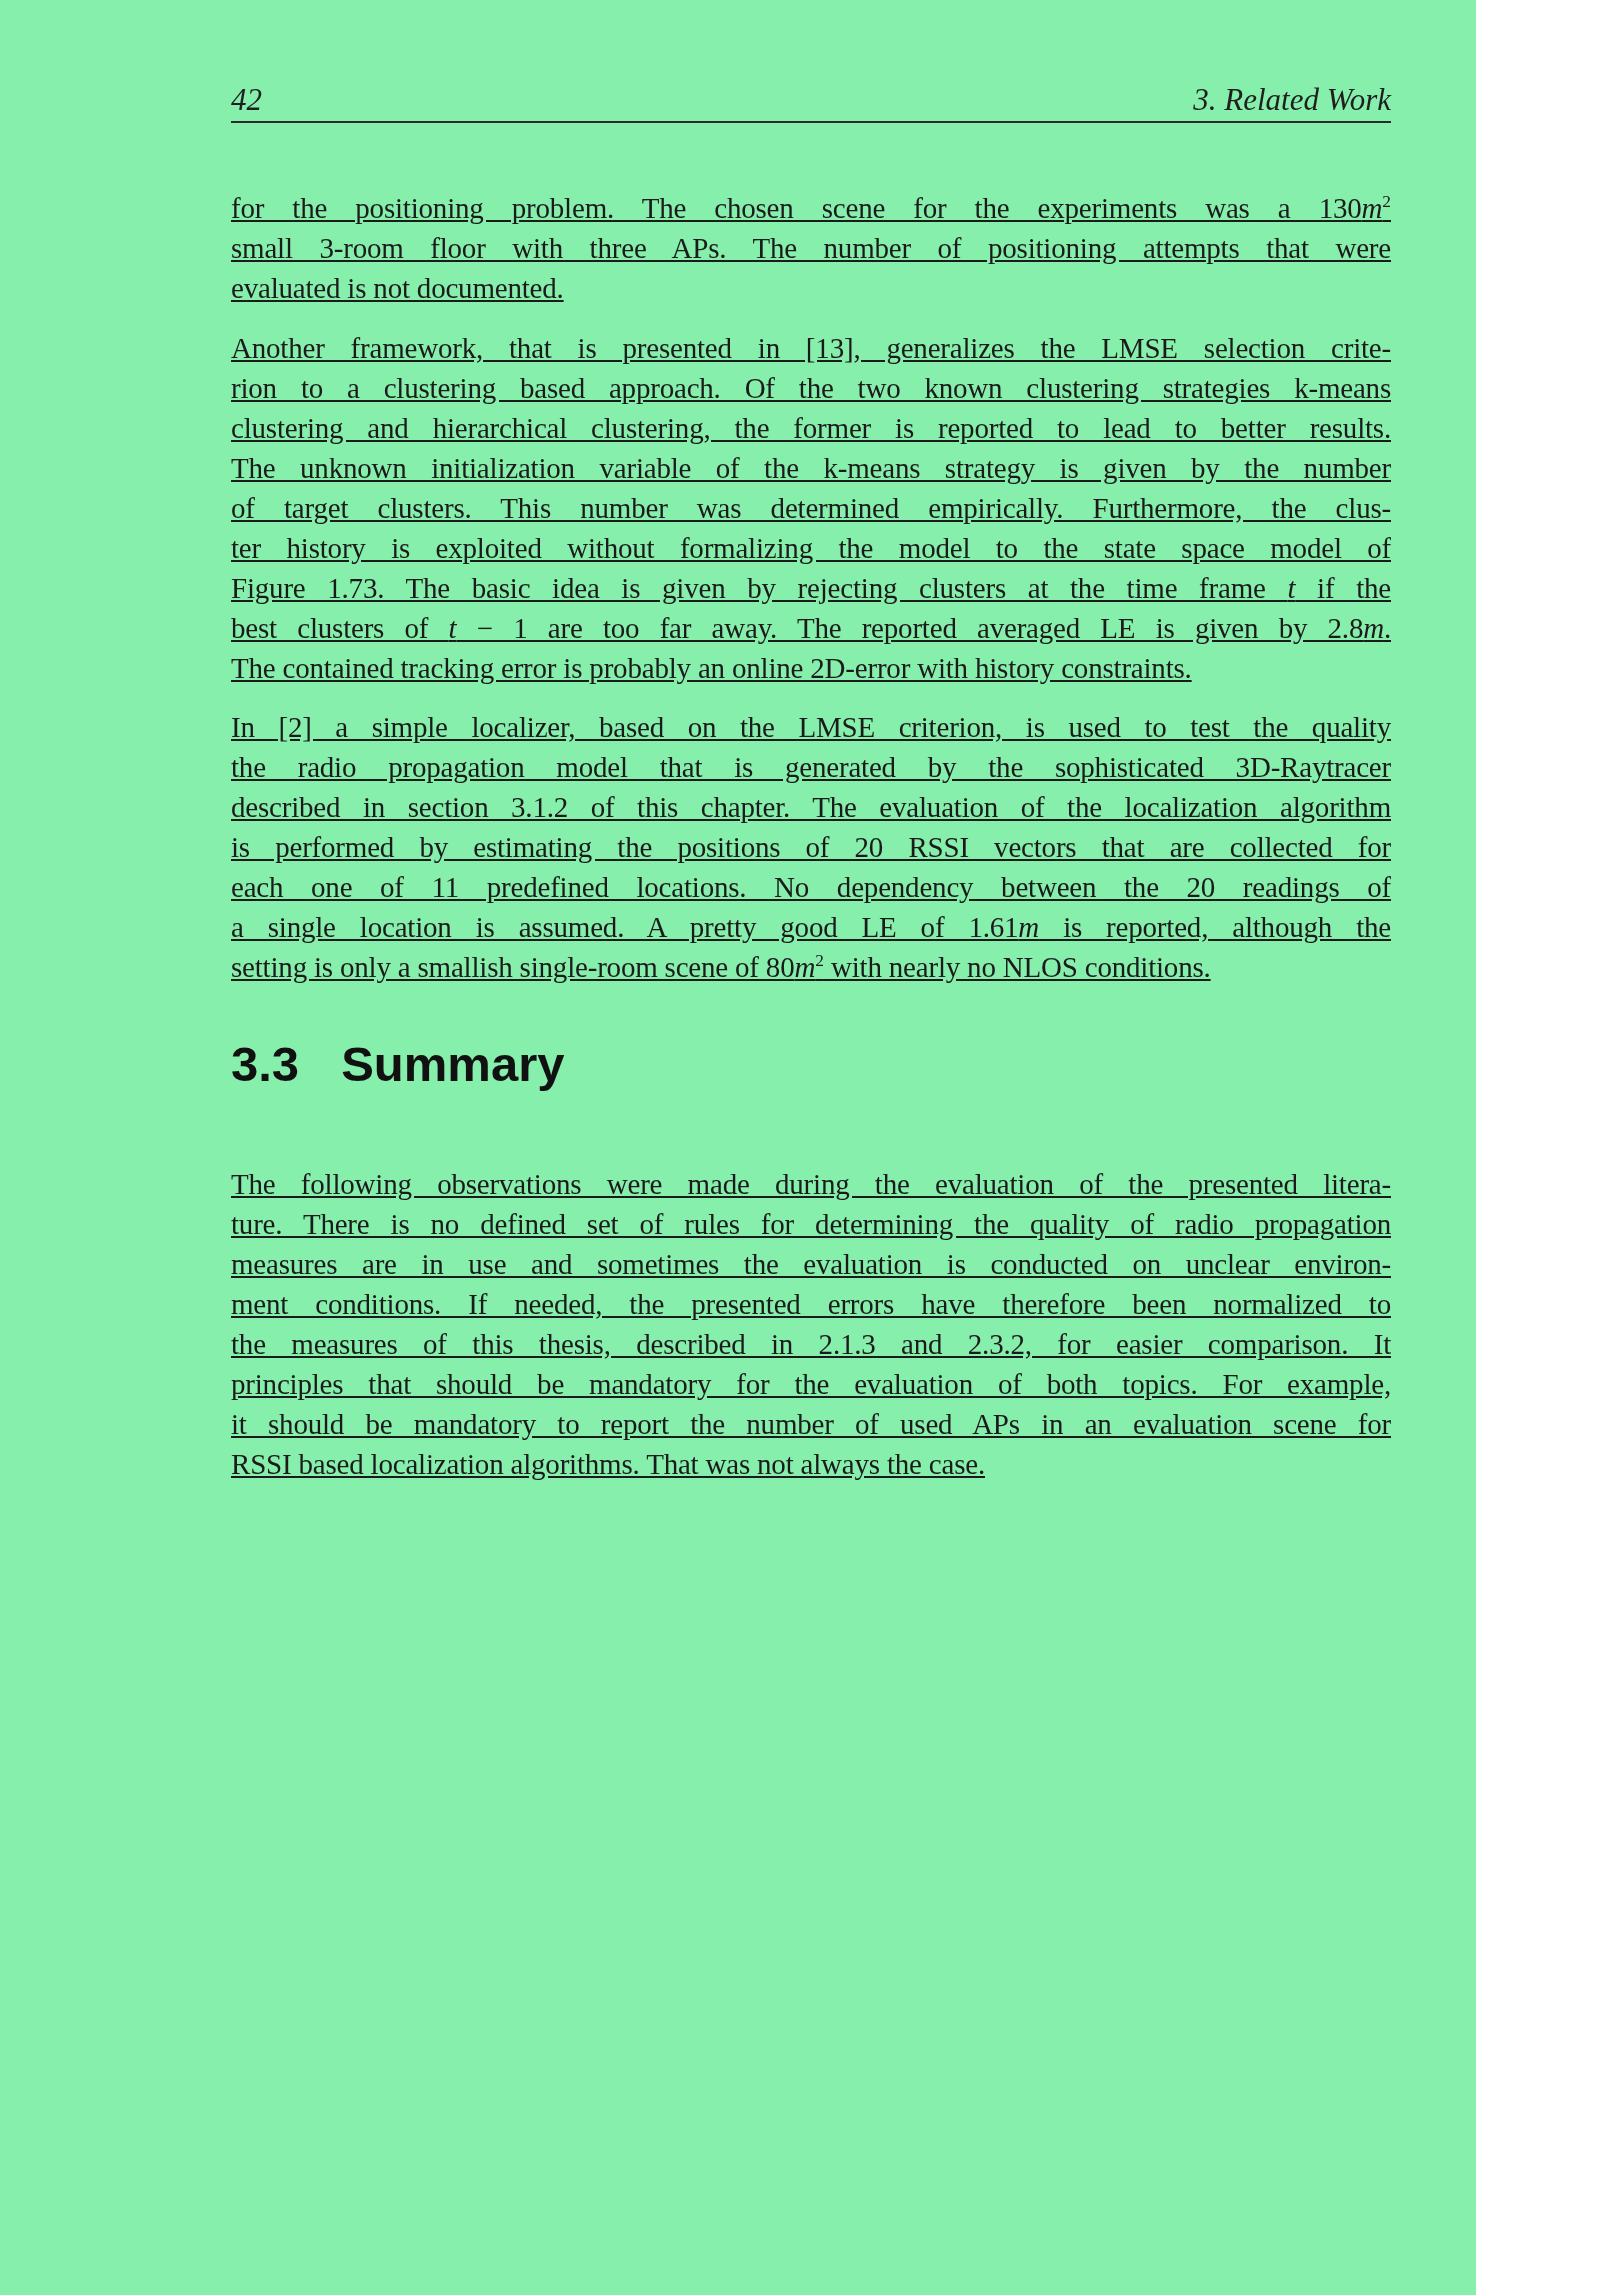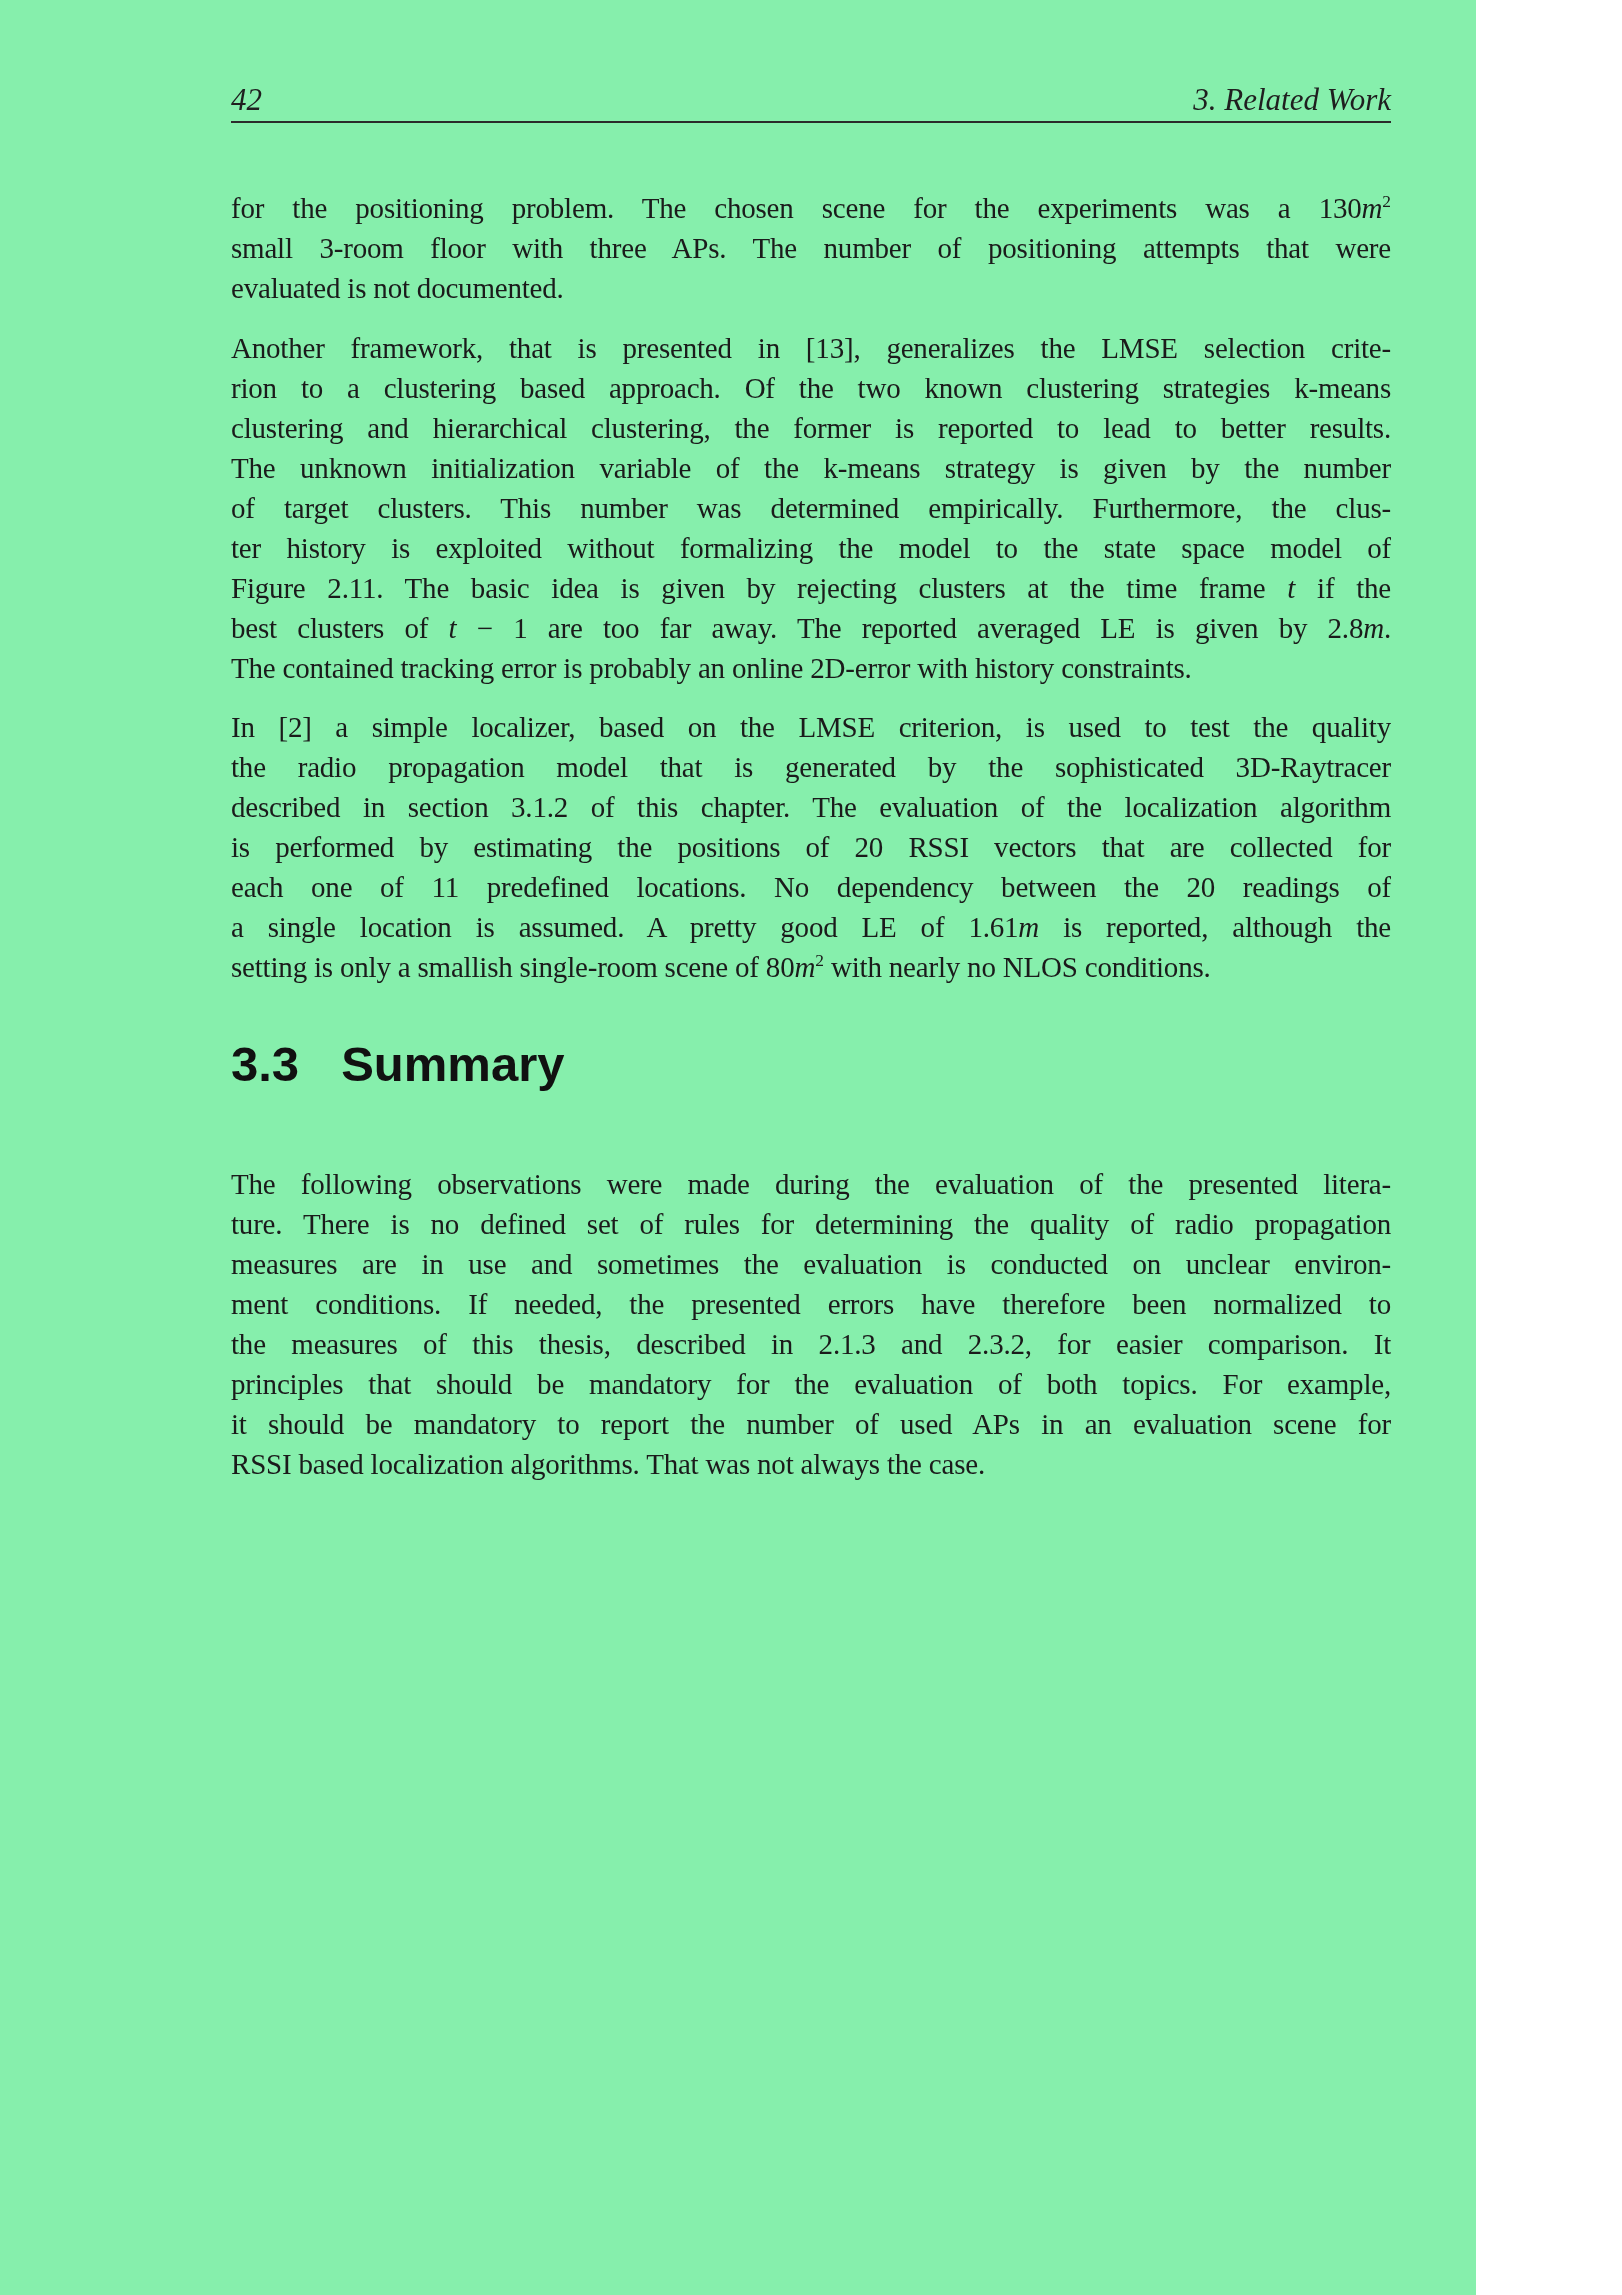--- a/index.html
+++ b/index.html
@@ -41,20 +41,21 @@
     line-height: 40px;
     letter-spacing: -0.2px;
     margin: 0 0 19.5px 0;
   }
   #paragraph-1 { margin-top: 65px; }
   .line {
     text-align: justify;
     text-align-last: justify;
     max-height: 40px;
     overflow: hidden;
+    text-decoration: underline;
   }
   .line.last { text-align-last: left; }
   .it { font-style: italic; }
   sup {
     font-size: 60%;
     line-height: 0;
     vertical-align: super;
     letter-spacing: 0;
   }
   .section-heading {
@@ -88,21 +89,21 @@
         <div class="line last"><span>evaluated is not documented.</span></div>
       </div>
 
     <div class="para" id="paragraph-2">
         <div class="line"><span>Another framework, that is presented in [13], generalizes the LMSE selection crite-</span></div>
         <div class="line"><span>rion to a clustering based approach. Of the two known clustering strategies k-means</span></div>
         <div class="line"><span>clustering and hierarchical clustering, the former is reported to lead to better results.</span></div>
         <div class="line"><span>The unknown initialization variable of the k-means strategy is given by the number</span></div>
         <div class="line"><span>of target clusters.  This number was determined empirically.  Furthermore, the clus-</span></div>
         <div class="line"><span>ter history is exploited without formalizing the model to the state space model of</span></div>
-        <div class="line"><span>Figure 2.11.  The basic idea is given by rejecting clusters at the time frame </span><span class="it">t</span><span> if the</span></div>
+        <div class="line"><span>Figure 1.73.  The basic idea is given by rejecting clusters at the time frame </span><span class="it">t</span><span> if the</span></div>
         <div class="line"><span>best clusters of </span><span class="it">t</span><span> − 1 are too far away.  The reported averaged LE is given by 2.8</span><span class="it">m</span><span>.</span></div>
         <div class="line last"><span>The contained tracking error is probably an online 2D-error with history constraints.</span></div>
       </div>
 
     <div class="para" id="paragraph-3">
         <div class="line"><span>In [2] a simple localizer, based on the LMSE criterion, is used to test the quality</span></div>
         <div class="line"><span>the radio propagation model that is generated by the sophisticated 3D-Raytracer</span></div>
         <div class="line"><span>described in section 3.1.2 of this chapter.  The evaluation of the localization algorithm</span></div>
         <div class="line"><span>is performed by estimating the positions of 20 RSSI vectors that are collected for</span></div>
         <div class="line"><span>each one of 11 predefined locations.  No dependency between the 20 readings of</span></div>

